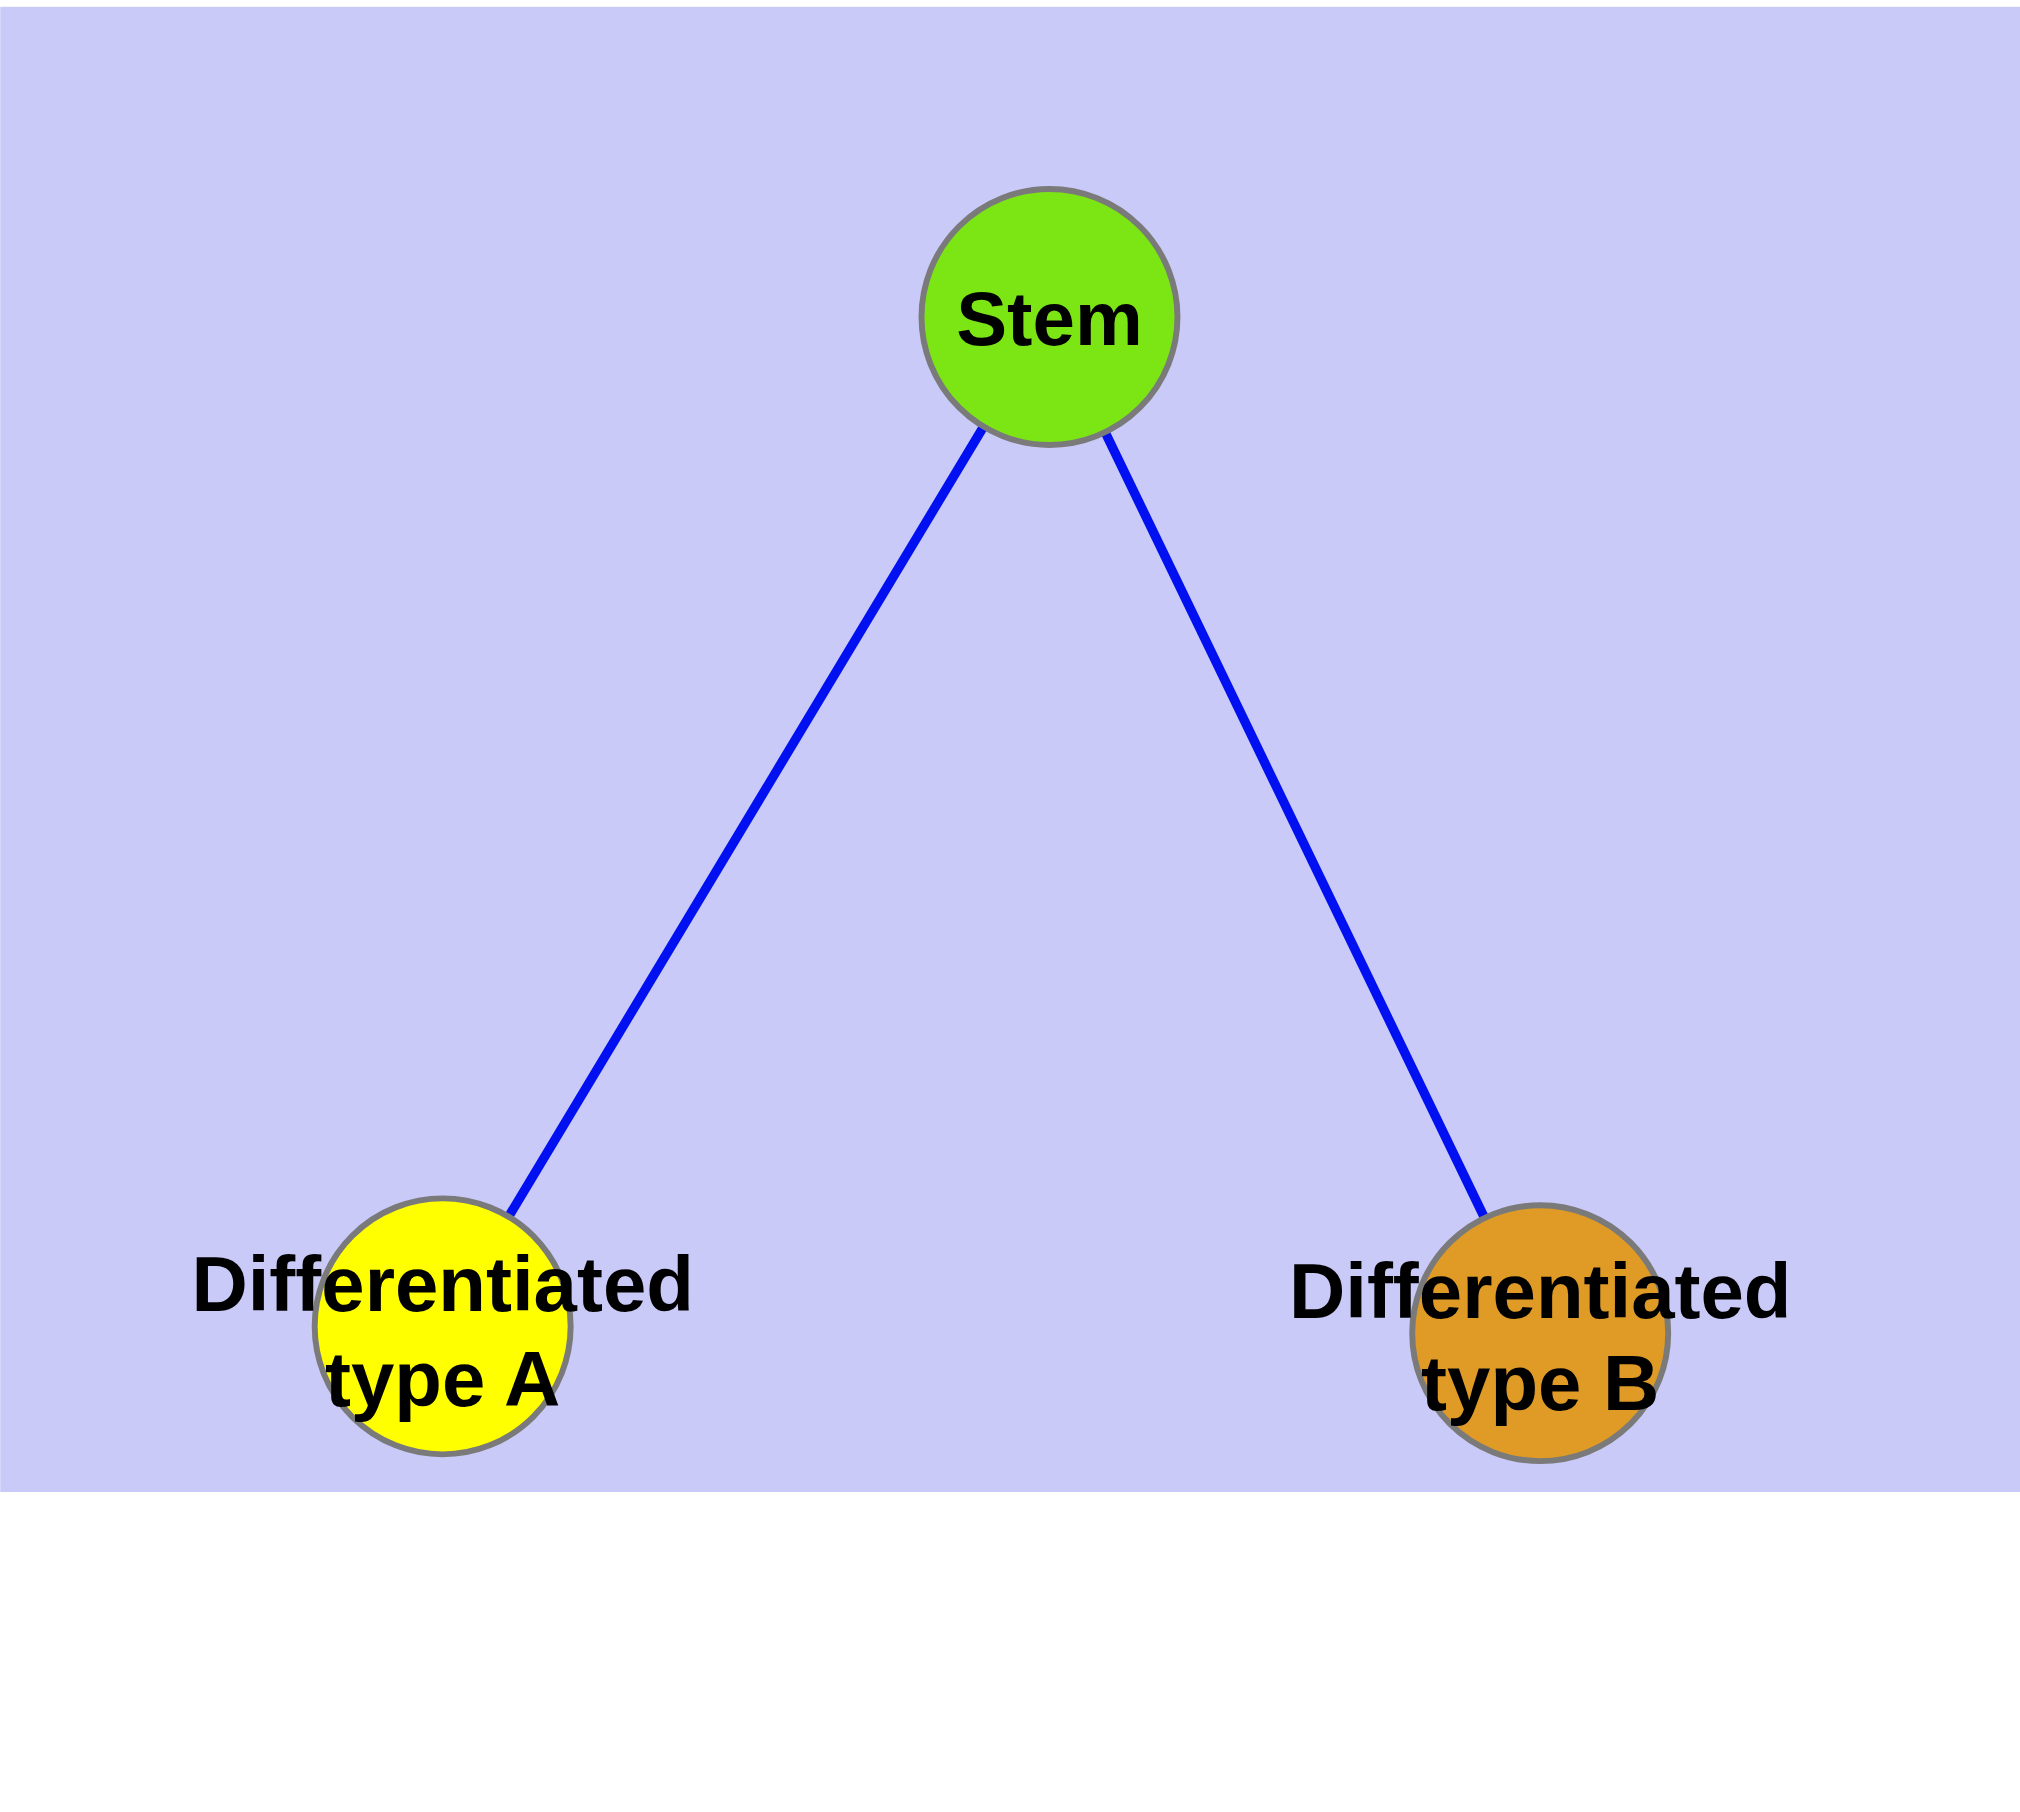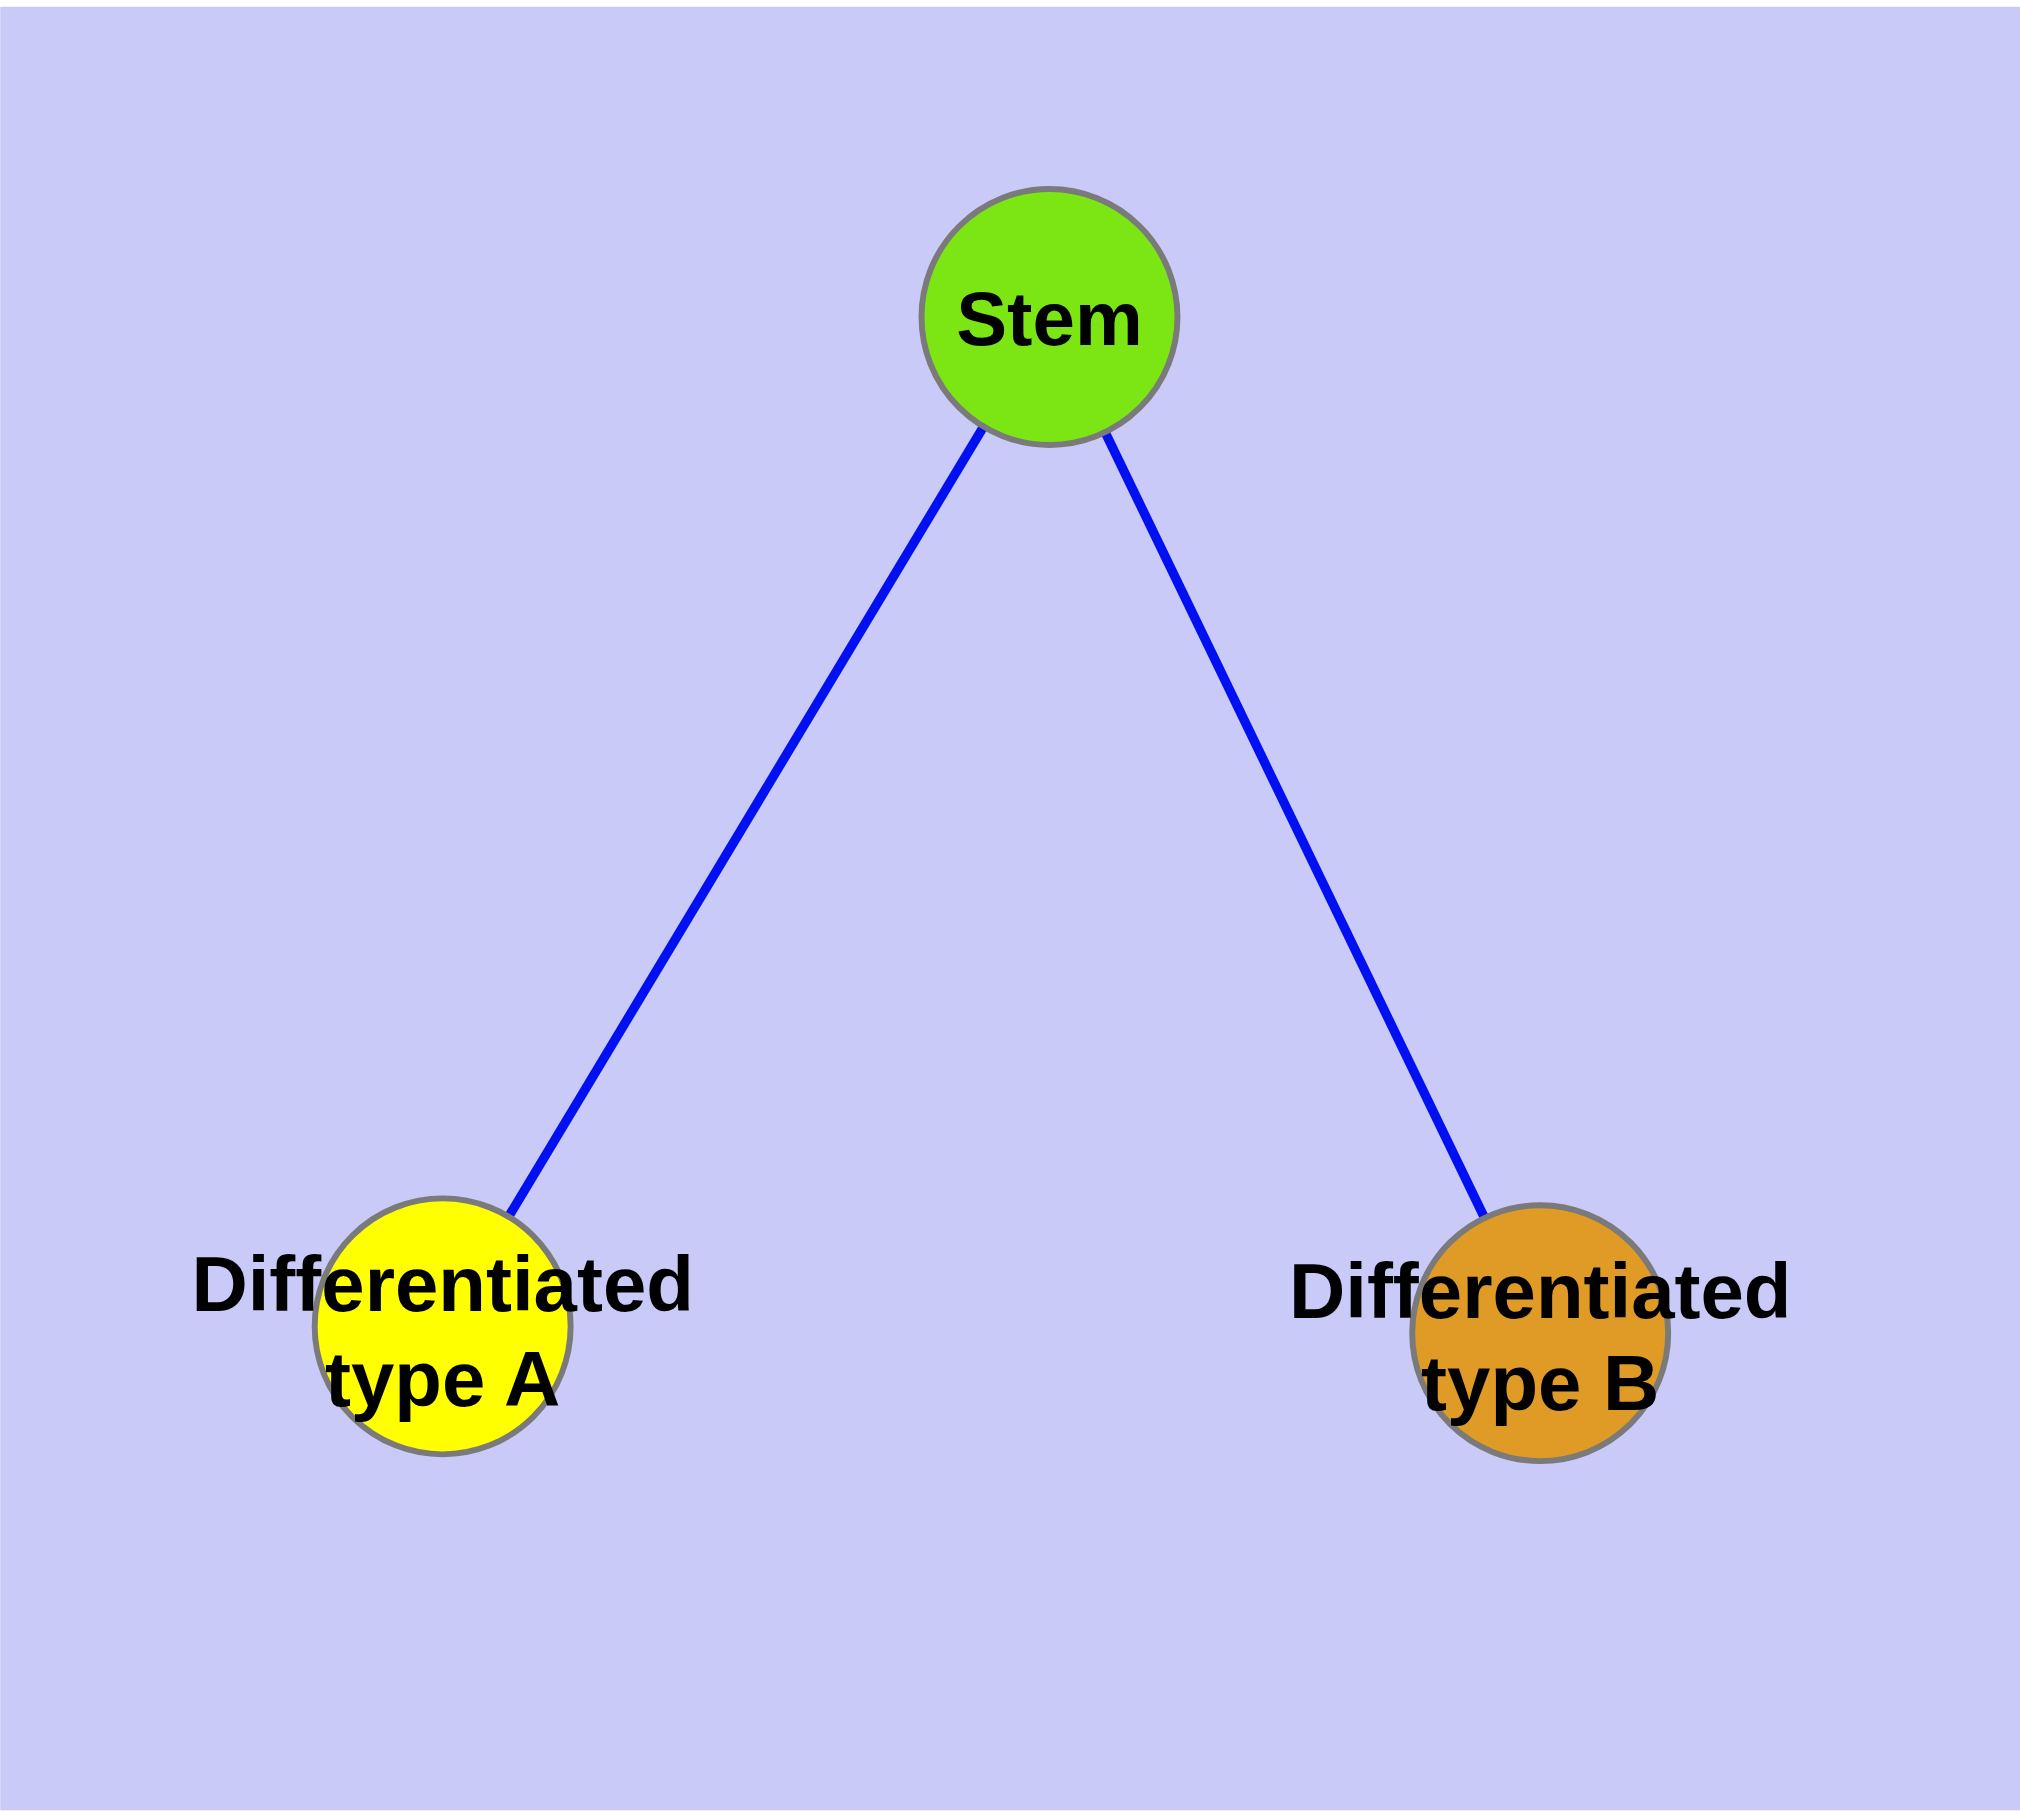--- a/index.html
+++ b/index.html
@@ -4,21 +4,21 @@
 <style>
   
   html, body {
     margin: 0;
     padding: 0;
     background: #ffffff;
   }
   .canvas {
     position: relative;
     width: 2021px;
-    height: 1812px;
+    height: 1492px;
     overflow: hidden;
   }
   svg { display: block; }
   .node-label {
     font-family: "Liberation Sans", sans-serif;
     font-weight: bold;
     font-size: 92px;
   }
   .stem-label {
     font-family: "Liberation Sans", sans-serif;

